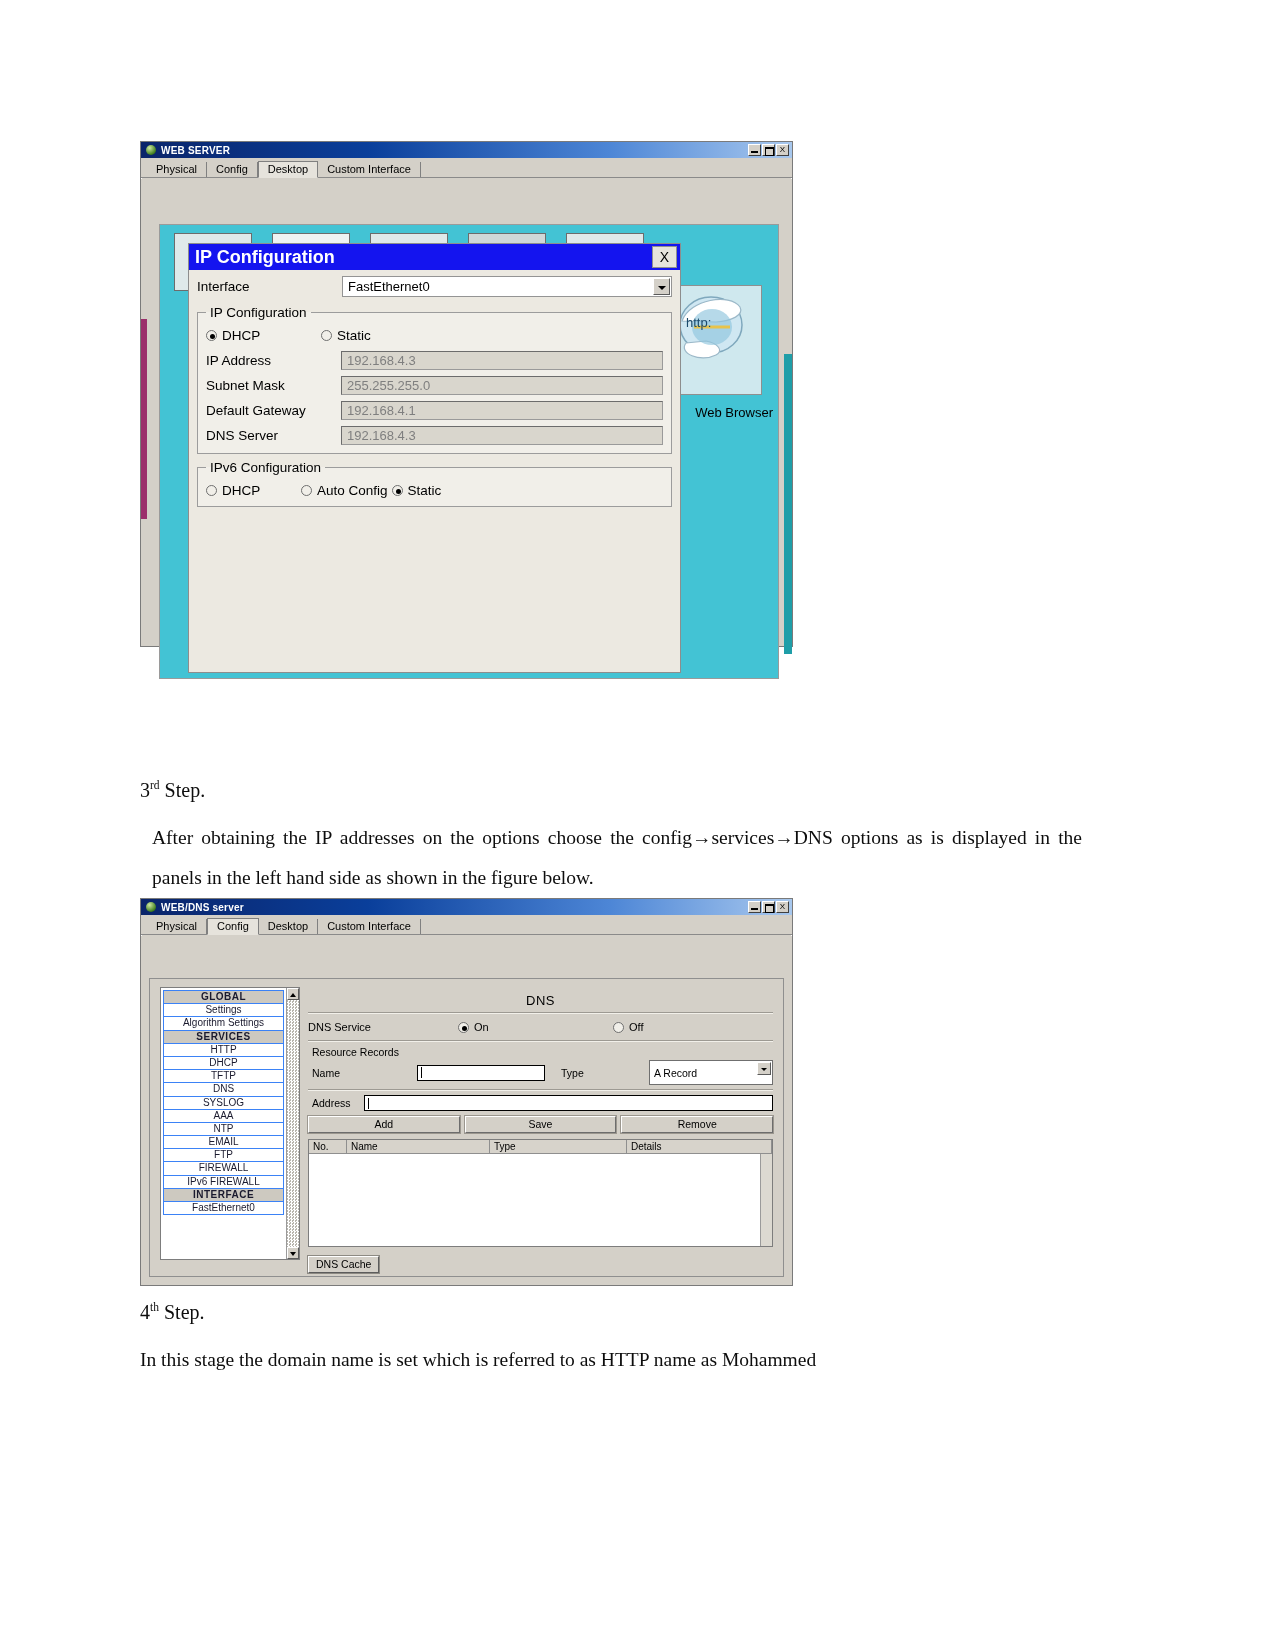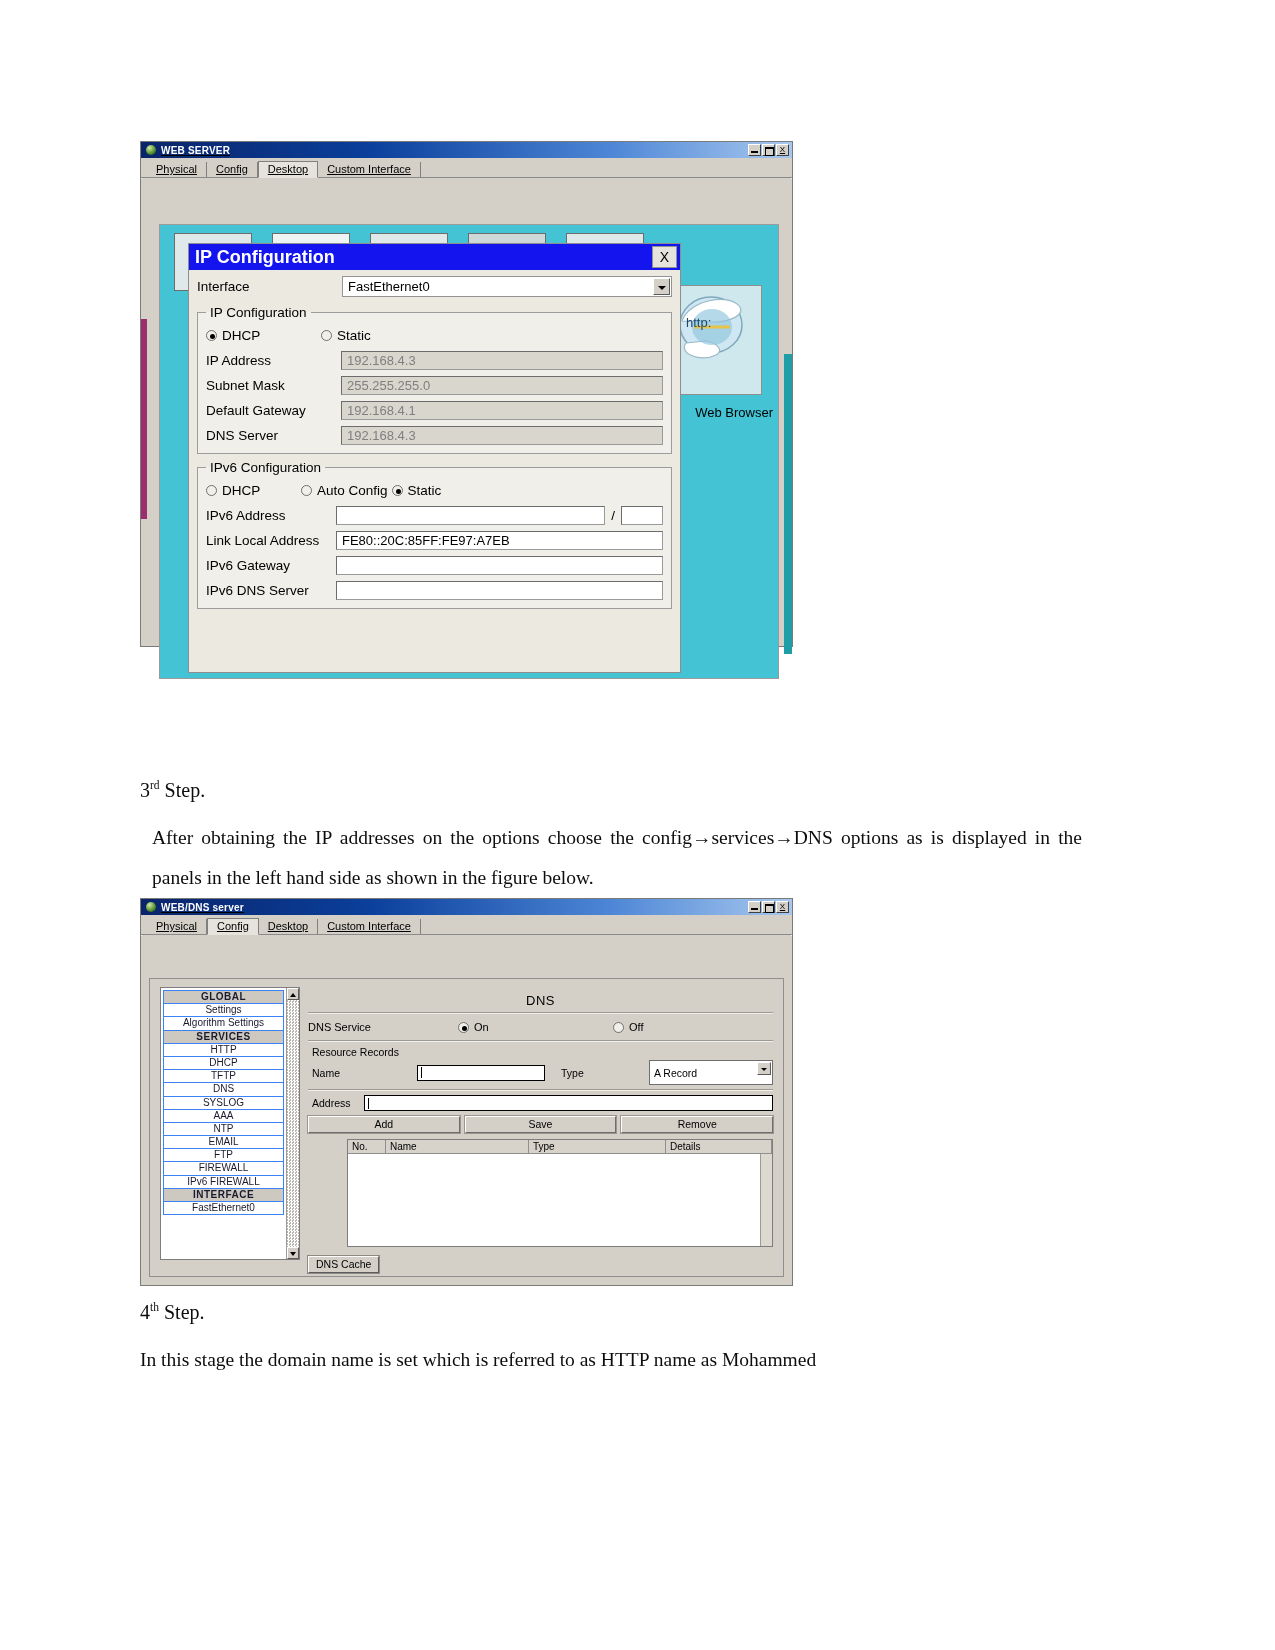--- a/index.html
+++ b/index.html
@@ -32,21 +32,20 @@
     text-align:justify;
     text-justify:inter-word;
   }
 
   
   .pt-window {
     position:absolute;
     background:#d4d0c8;
     border:1px solid #7a7a7a;
     box-shadow:0 0 0 1px #ffffff inset;
-    text-decoration:underline;
   }
   .pt-titlebar {
     height:16px;
     background:linear-gradient(to right,#0a246a 0%,#0a3f9b 35%,#4d86d6 72%,#a8c8ee 100%);
     display:flex; align-items:center;
     padding:0 2px;
   }
   .pt-title-icon {
     width:12px;height:12px;margin:0 4px 0 2px;
     position:relative;flex:none;
@@ -278,21 +277,21 @@
   .btnrow { display:flex; gap:5px; margin-top:5px; }
   .jbtn {
     flex:1; height:17px; background:#d4d0c8;
     border:1px solid #ffffff; border-right-color:#6d6d6d; border-bottom-color:#6d6d6d;
     box-shadow:0 0 0 1px #9b978f;
     font-size:10.5px; text-align:center; line-height:15px;
   }
   .rec-table {
     margin-top:6px; background:#fff;
     border:1px solid #7d7d7d; height:108px;
-    display:flex; flex-direction:column;margin-left:39px;
+    display:flex; flex-direction:column;
   }
   .rec-thead { display:flex; height:14px; background:#d4d0c8; }
   .rec-th {
     font-size:10px; line-height:13px; padding-left:4px;
     border-right:1px solid #8f8f8f;
     border-bottom:1px solid #8f8f8f;
     background:#d7d3cb;
   }
   .rec-tbody { flex:1; background:#fff; position:relative; }
   .rec-vscroll { position:absolute; right:0; top:0; bottom:0; width:12px; background:#dcd9d1; border-left:1px solid #9a9a9a; }
@@ -403,37 +402,20 @@
             <div class="row">
               <span class="radio"></span>
               <span class="lbl">Auto Config</span>
             </div>
             <div class="row" style="margin-left:4px">
               <span class="radio on"></span>
               <span class="lbl">Static</span>
             </div>
           </div>
 
-          <div class="fgrid v6">
-            <div class="lbl">IPv6 Address</div>
-            <div class="row" style="gap:6px">
-              <div class="field white" style="flex:1"></div>
-              <span class="lbl">/</span>
-              <div class="field white" style="width:42px"></div>
-            </div>
-
-            <div class="lbl">Link Local Address</div>
-            <div class="field white">FE80::20C:85FF:FE97:A7EB</div>
-
-            <div class="lbl">IPv6 Gateway</div>
-            <div class="field white"></div>
-
-            <div class="lbl">IPv6 DNS Server</div>
-            <div class="field white"></div>
-          </div>
         </fieldset>
       </div>
     </div>
   </div>
 </div>
 
 <div class="doc-text step-label" style="left:140px; top:780px;">
   <span>3</span><sup>rd</sup><span> Step.</span>
 </div>
 

